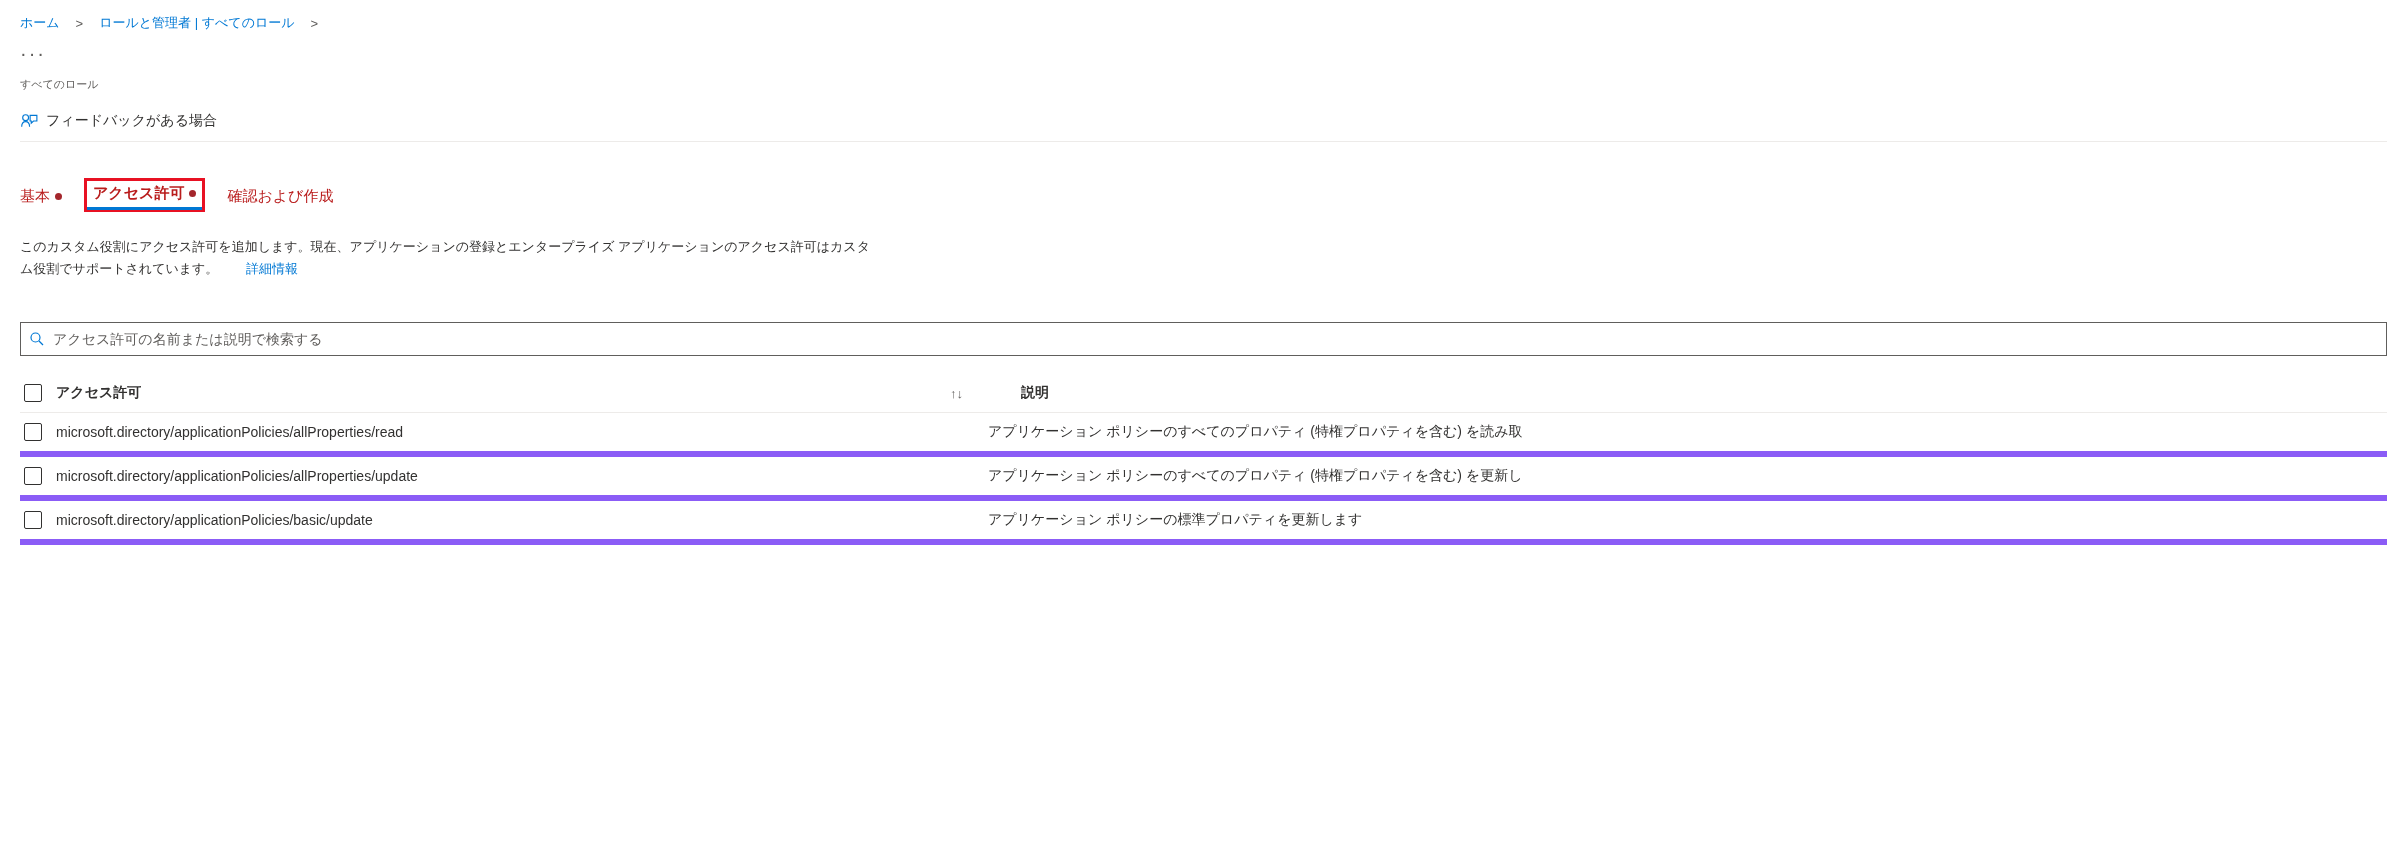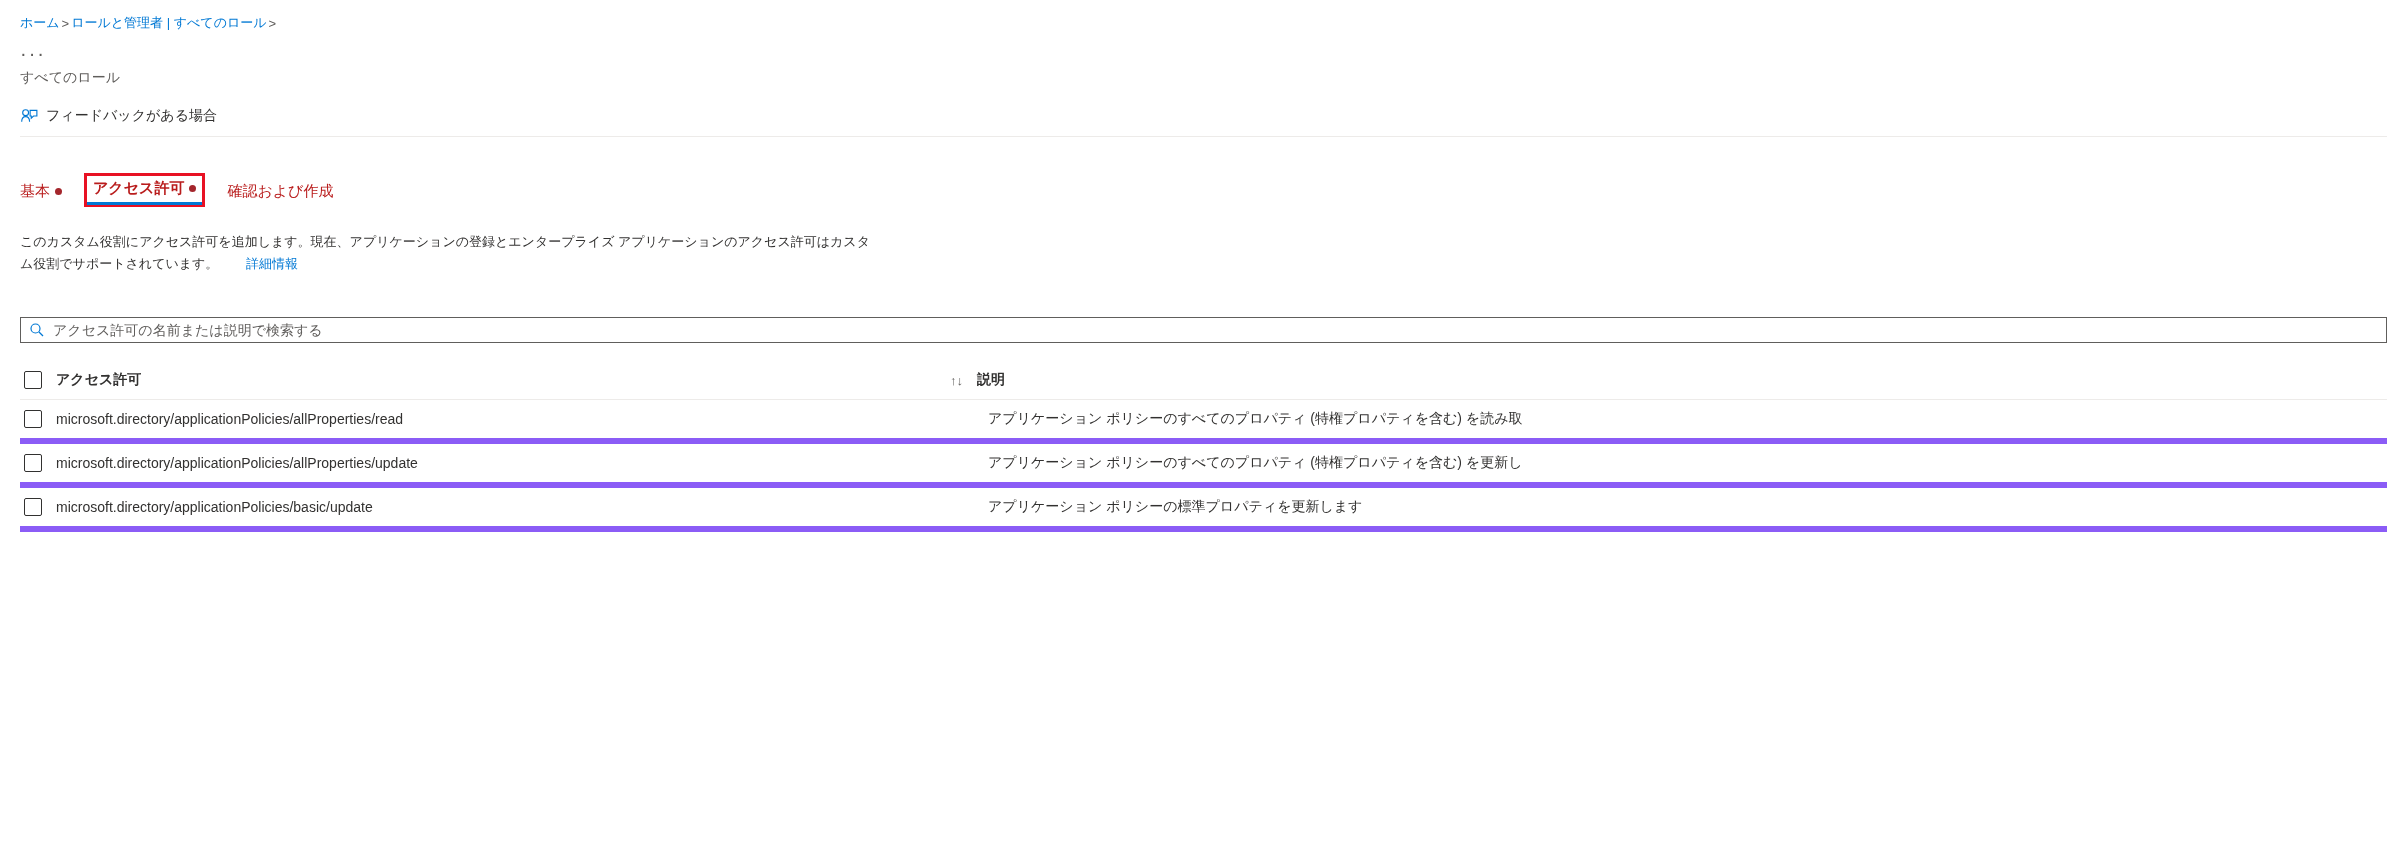--- a/index.html
+++ b/index.html
@@ -1,52 +1,52 @@
 <!DOCTYPE html>
 <html><head>
   <meta charset="utf-8">
   <style>
     * { margin:0; padding:0; box-sizing:border-box; font-family:"Segoe UI","Yu Gothic UI","Meiryo",sans-serif; }
     body { background:#fff; color:#323130; font-size:14px; padding:10px 20px 0 20px; }
 
-    .breadcrumb { display:flex; align-items:center; gap:2px; font-size:13px; padding:4px 0 10px 0; }
+    .breadcrumb { display:flex; align-items:center; gap:16px; font-size:13px; padding:4px 0 10px 0; }
     .breadcrumb a { color:#0078d4; text-decoration:none; cursor:pointer; }
     .breadcrumb .sep { color:#605e5c; }
 
     .page-title-row { display:flex; align-items:center; gap:16px; }
     h1.page-title { font-size:28px; font-weight:600; color:#1b1a19; }
     .ellipsis-menu { font-size:20px; color:#605e5c; cursor:pointer; letter-spacing:2px; }
-    .subtitle { font-size:14px; color:#605e5c; margin-top:4px; }
+    .subtitle { font-size:11px; color:#605e5c; margin-top:12px; }
 
     .command-bar { margin-top:20px; padding-bottom:8px; border-bottom:1px solid #edebe9; }
     .command-item { display:inline-flex; align-items:center; gap:8px; cursor:pointer; color:#323130;text-align:center; }
     .command-item svg { width:18px; height:18px; }
 
     .tabs { margin-top:36px; display:flex; gap:22px; align-items:flex-end; }
     .tab { font-size:15px; color:#b91c1c; padding-bottom:6px; cursor:pointer; position:relative; display:flex; align-items:center; gap:5px; }
     .tab.active { font-weight:600; }
     .tab.active::after { content:""; position:absolute; bottom:-1px; left:0; right:0; height:3px; background:#0078d4; }
     .tab.highlighted { border:3px solid #e81123; padding:3px 6px 6px 6px; }
     .tab-dot { width:7px; height:7px; border-radius:50%; background:#a4262c; display:inline-block; }
 
     .desc { margin-top:24px; font-size:13px; color:#323130; max-width:1000px; line-height:1.7; }
     .desc a { color:#0078d4; text-decoration:none; cursor:pointer;margin-left:24px; }
 
-    .search-wrap { margin-top:42px; display:flex; align-items:center; border:1px solid #605e5c; height:26px; padding:0 8px; }
+    .search-wrap { margin-top:42px; display:flex; align-items:center; border:1px solid #605e5c; height:34px; padding:0 8px; }
     .search-wrap svg { width:16px; height:16px; flex-shrink:0; }
     .search-wrap input { border:none; outline:none; flex:1; font-size:14px; margin-left:8px; color:#323130; }
     .search-wrap input::placeholder { color:#605e5c; }
 
     .table { margin-top:18px; }
     .table-row { display:flex; align-items:center; border-bottom:6px solid #8b5cf6; padding:10px 4px; gap:14px; }
     .table-row.header { font-weight:600; border-bottom:1px solid #edebe9; }
     .checkbox { width:18px; height:18px; border:1px solid #323130; border-radius:2px; flex-shrink:0; cursor:pointer; background:#fff; }
     .col-perm { flex:0 0 880px; min-width:0; font-size:14px; }
     .sort-ctrl { display:flex; align-items:center; gap:4px; color:#605e5c; font-size:13px; cursor:pointer; }
-    .col-desc-h { font-size:14px; font-weight:600; }
+    .col-desc-h { font-size:14px; font-weight:600;margin-left:44px; }
     .col-desc { font-size:14px; flex:1; white-space:nowrap; overflow:hidden; }
   </style>
 </head>
 <body>
 
 <nav class="breadcrumb">
   <a>ホーム</a>
   <span class="sep">&gt;</span>
   <a>ロールと管理者 | すべてのロール</a>
   <span class="sep">&gt;</span>

